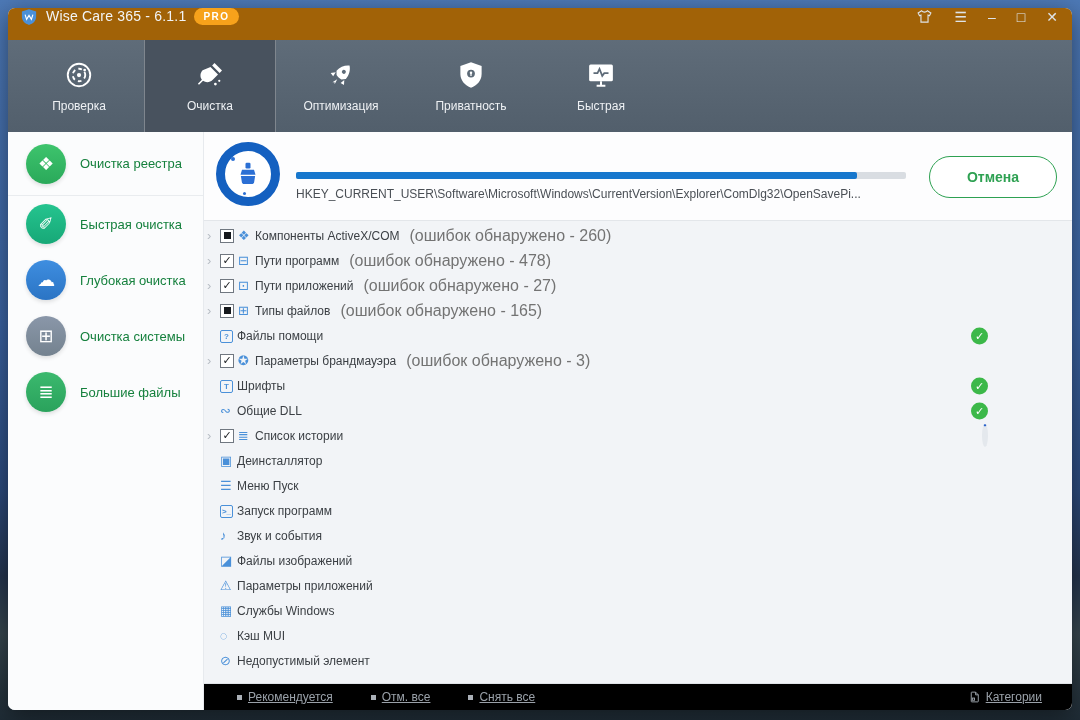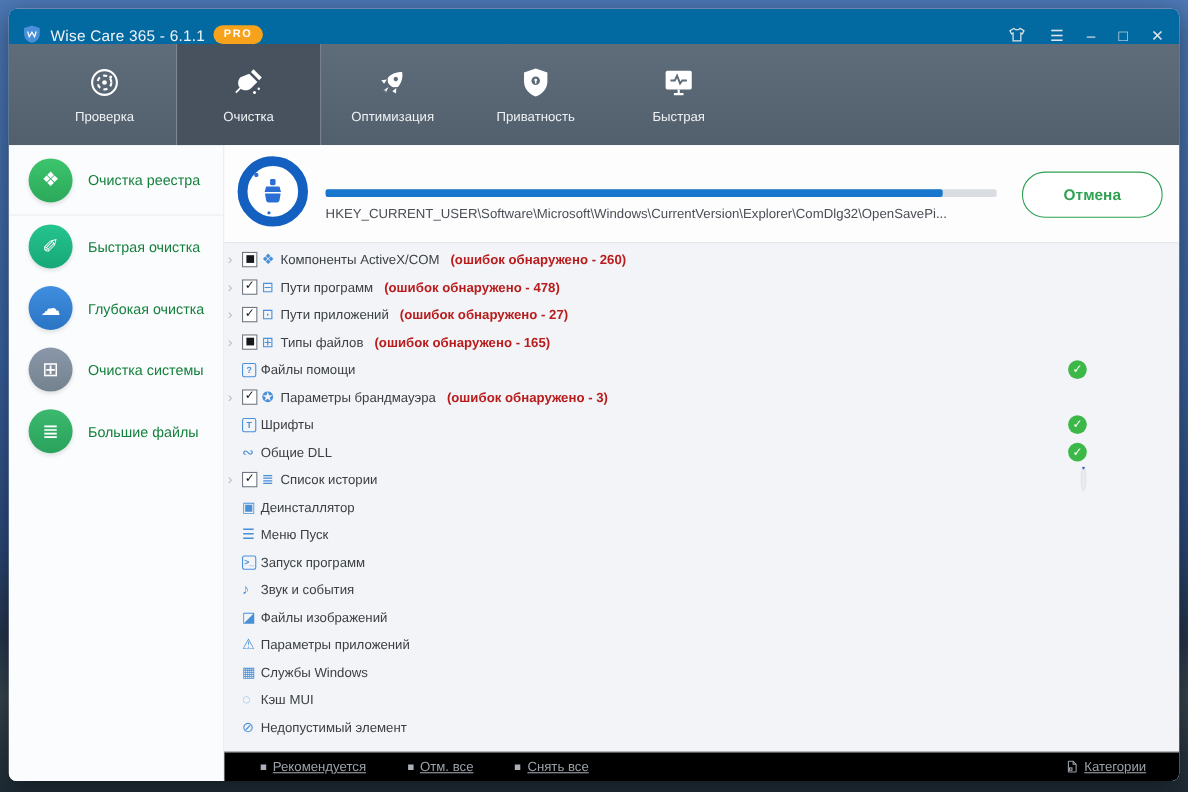--- a/index.html
+++ b/index.html
@@ -1,30 +1,30 @@
 <!DOCTYPE html>
 <html><head>
 <meta charset="utf-8">
 <style>
   html,body{margin:0;padding:0;width:1080px;height:720px;overflow:hidden;
     font-family:"Liberation Sans","DejaVu Sans",sans-serif;}
   body{background:linear-gradient(180deg,#4d79b6 0%,#3a62a0 45%,#2c4a7c 68%,#25354e 80%,#37464e 88%,#1f2c36 100%);}
   .window{position:absolute;left:8px;top:8px;width:1064px;height:702px;border-radius:7px;
     overflow:hidden;background:#f2f4f7;box-shadow:0 6px 24px rgba(0,0,0,.45);}
   
-  .titlebar{height:32px;background:#0369a1;display:flex;align-items:flex-end;padding:0 14px 0 12px;}
+  .titlebar{height:32px;background:#a16207;display:flex;align-items:flex-start;padding:0 14px 0 12px;}
   .titlebar .logo{width:18px;height:18px;margin-right:8px;flex:0 0 auto;}
   .title-text{color:#f2f4f6;font-size:14px;letter-spacing:.2px;}
   .badge{margin-left:8px;background:#f7a21b;color:#fff;font-size:10px;font-weight:bold;
     letter-spacing:1.5px;padding:3px 9px;border-radius:9px;}
   .tb-icons{margin-left:auto;display:flex;align-items:center;gap:21px;color:#dfe4e9;}
   .tb-icons .tbi{font-size:14px;line-height:1;cursor:default;}
   .tb-icons svg{display:block;}
   
-  .nav{height:92px;background:linear-gradient(180deg,#5f6c79,#525f6c);display:flex;padding-left:22px;}
+  .nav{height:92px;background:linear-gradient(180deg,#5f6c79,#525f6c);display:flex;padding-left:6px;}
   .nav-tab{width:130px;display:flex;flex-direction:column;align-items:center;justify-content:center;gap:9px;}
   .nav-tab.active{background:#48525e;border-left:1px solid rgba(255,255,255,.3);border-right:1px solid rgba(255,255,255,.3);}
   .nav-tab svg{width:30px;height:30px;}
   .nav-label{color:#eef1f4;font-size:12px;}
   
   .content{position:absolute;top:124px;left:0;right:0;bottom:0;display:flex;}
   .sidebar{width:195px;background:#fbfcfd;border-right:1px solid #e7eaee;flex:0 0 auto;}
   .side-item{height:56px;display:flex;align-items:center;padding-left:18px;}
   .side-item.first{border-bottom:1px solid #e9ecef;height:63px;}
   .side-circle{width:40px;height:40px;border-radius:50%;display:flex;align-items:center;justify-content:center;
@@ -50,21 +50,21 @@
   .row{height:25px;display:flex;align-items:center;padding-left:3px;position:relative;}
   .exp{width:13px;color:#b7bdc4;font-size:13px;line-height:1;flex:0 0 auto;}
   .cb{width:12px;height:12px;border:1px solid #707780;background:#fff;margin-right:4px;flex:0 0 auto;
     display:flex;align-items:center;justify-content:center;}
   .cb.partial::after{content:"";width:7px;height:7px;background:#15181c;display:block;}
   .cb.checked::after{content:"\2713";font-size:11px;font-weight:bold;color:#15181c;line-height:1;}
   .tree-icon{width:17px;flex:0 0 auto;color:#4a90d9;font-size:13px;line-height:1;text-align:left;}
   .tree-icon.boxed span{display:inline-block;border:1px solid #4a90d9;border-radius:2px;font-size:8px;
     font-weight:bold;width:11px;height:11px;line-height:11px;text-align:center;}
   .row-label{font-size:12px;color:#3c4045;}
-  .row-error{font-size:12px;color:#b91c1c;margin-left:10px;font-weight:bold;}
+  .row-error{font-size:16px;color:#737373;margin-left:10px;}
   .status{position:absolute;right:84px;top:50%;transform:translateY(-50%);}
   .st-done{width:17px;height:17px;border-radius:50%;background:#3cb849;color:#fff;display:flex;
     align-items:center;justify-content:center;font-size:11px;}
   .st-loading{width:13px;height:13px;border-radius:50%;border:3px solid #e4e8ed;border-top-color:#2a62c9;
     animation:spin 1s linear infinite;}
   @keyframes spin{to{transform:rotate(360deg);}}
   
   .footer{position:absolute;left:0;right:0;bottom:0;height:26px;border-top:1px solid #dfe3e7;
     background:#000000;display:flex;align-items:center;padding-left:33px;gap:38px;}
   .f-link{display:flex;align-items:center;gap:6px;color:#9aa1a9;font-size:12px;cursor:pointer;}

